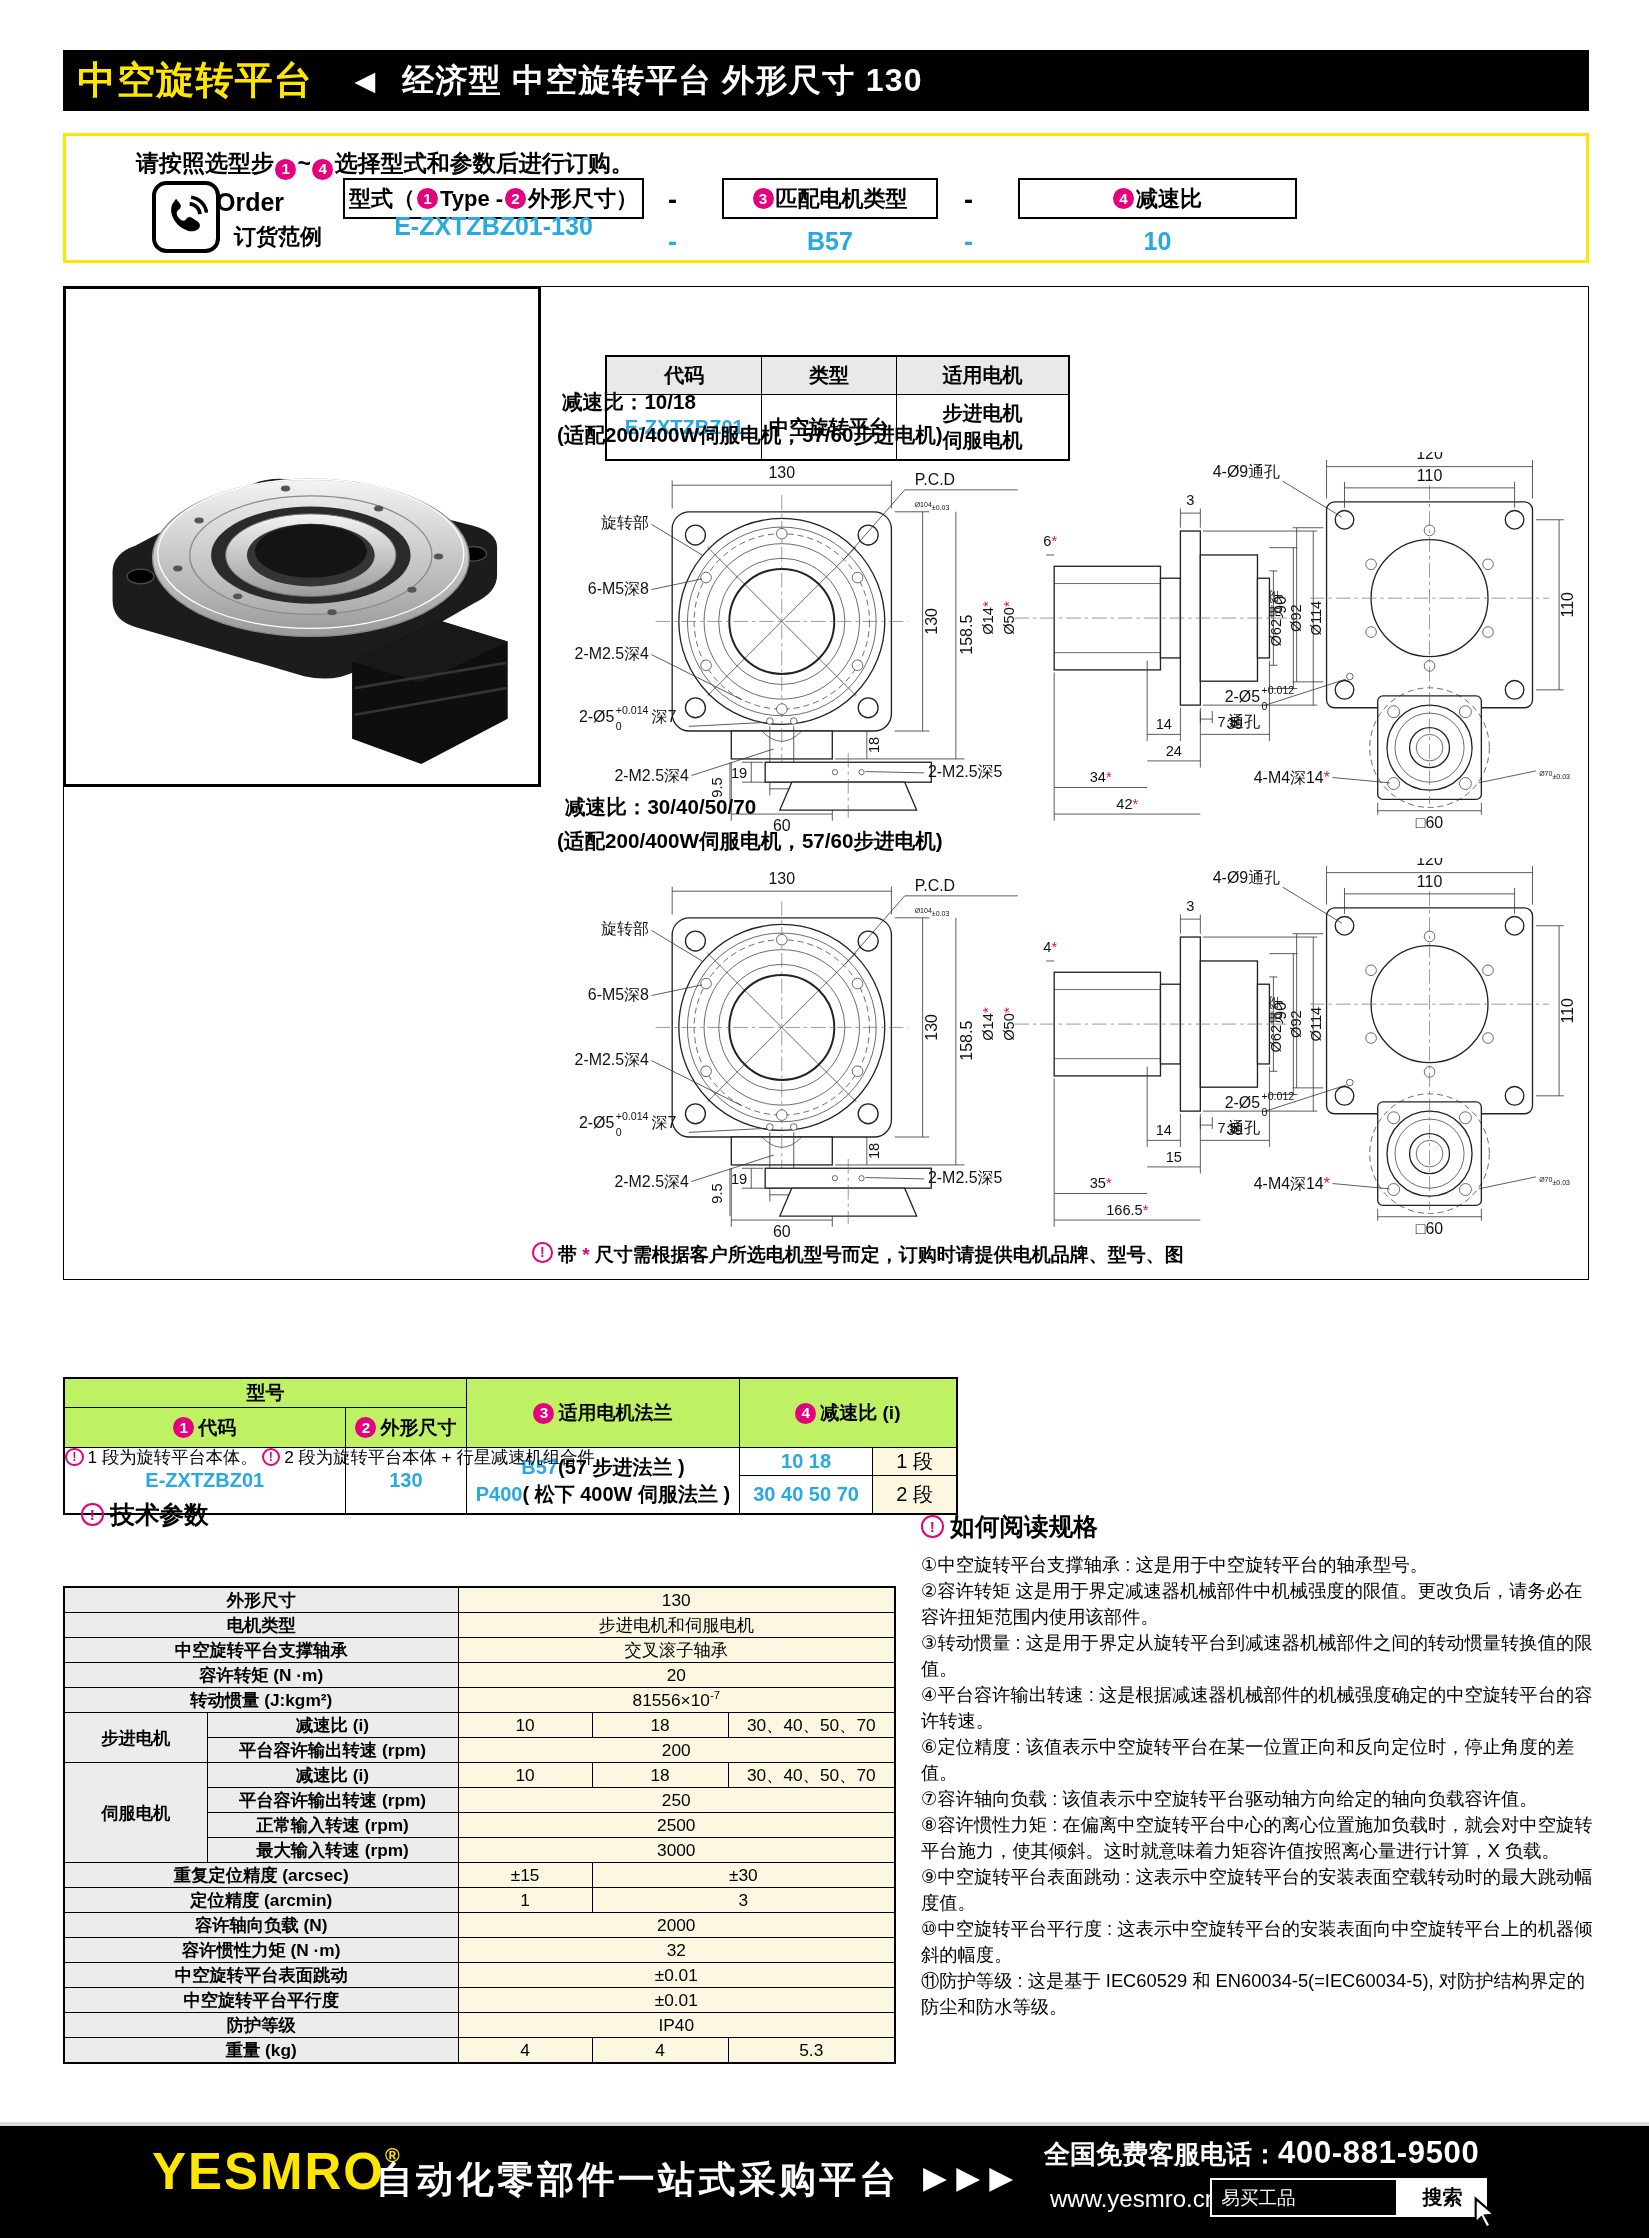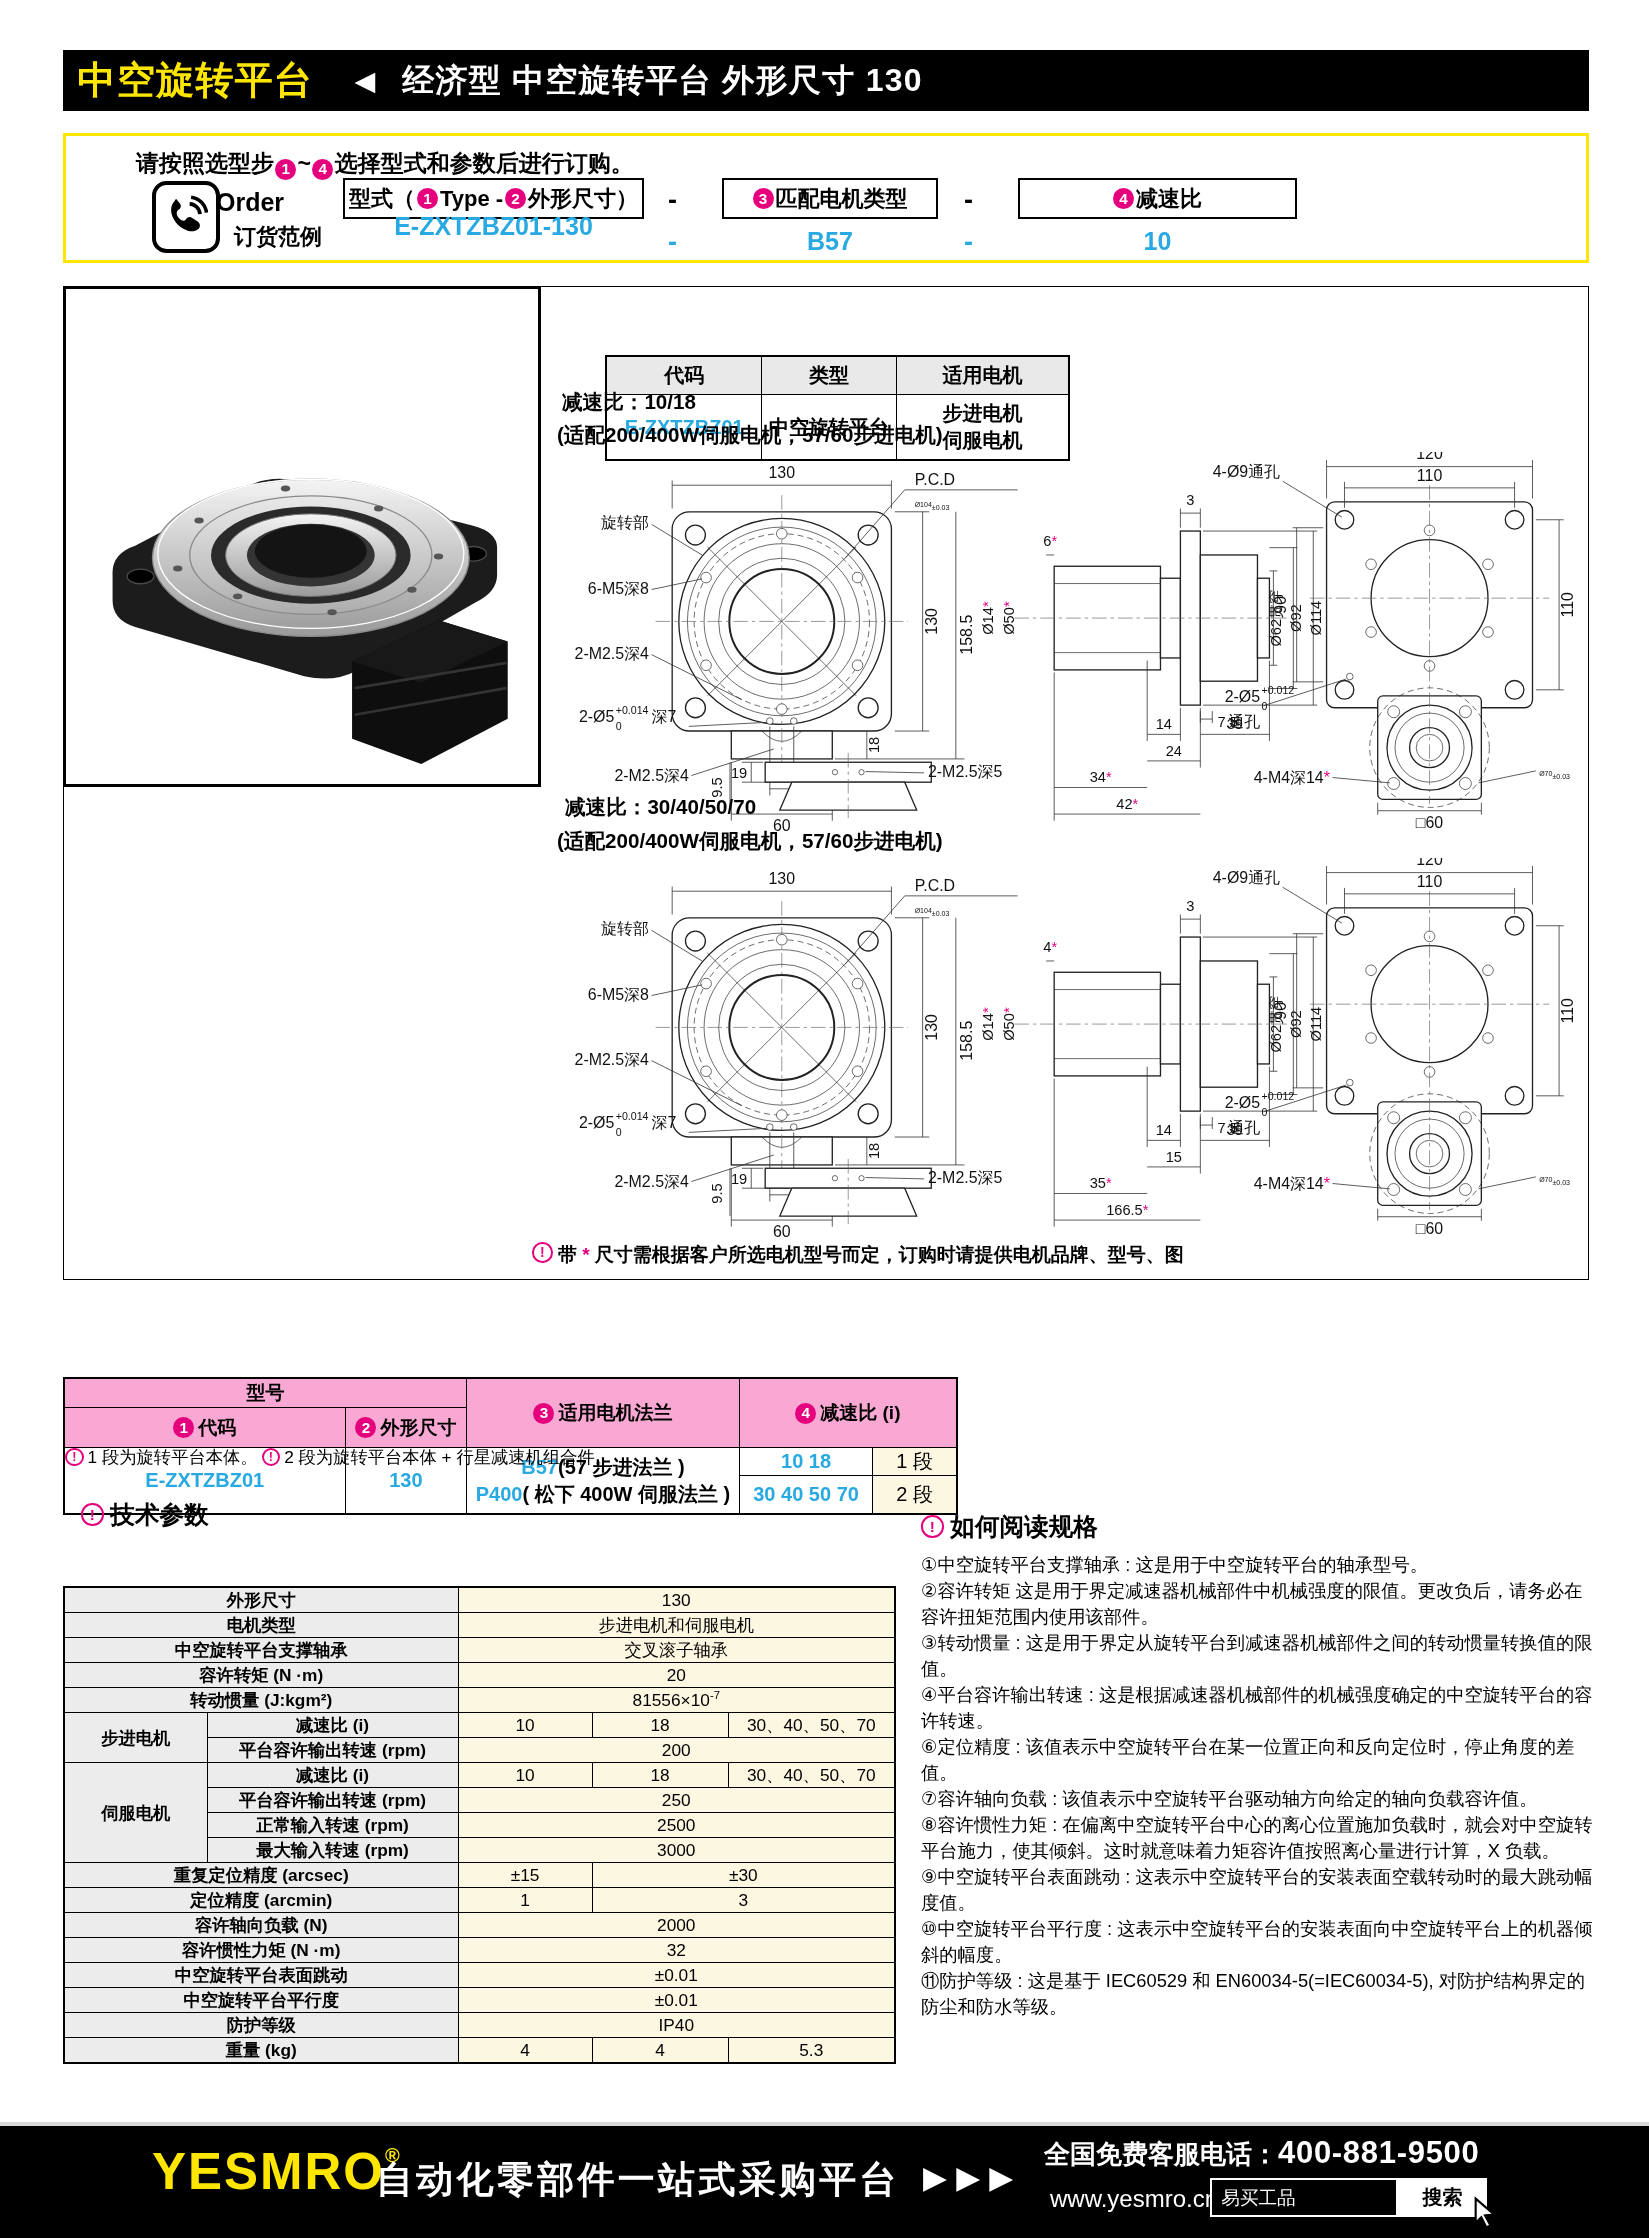--- a/index.html
+++ b/index.html
@@ -37,21 +37,21 @@
   .lw1{stroke-width:1;}
   .lw2{stroke-width:2;}
   .lw3{stroke-width:3;}
   .dsh{stroke-dasharray:9 6;}
   .cl{stroke:#666;stroke-width:1;stroke-dasharray:22 6 5 6;fill:none;}
   .dim{stroke:#333;stroke-width:1.2;fill:none;}
   text.t{font-size:24px;} text.t22{font-size:22px;} text.ts{font-size:16px;}
   
   .mtab{position:absolute;left:63px;top:1333px;border:2.7px solid #000;}
   .mtab th,.mtab td{border:1.3px solid #000;text-align:center;padding:0 5.3px;}
-  .mtab th{background:#f9a8d4;font-size:19px;font-weight:bold;}
+  .mtab th{background:#bef264;font-size:19px;font-weight:bold;}
   .mtab td{font-size:20px;font-weight:bold;}
   .cream{background:#FCF7E0;}
   .thflex{display:flex;align-items:center;justify-content:center;gap:4px;}
   
   .ttab{position:absolute;left:63px;top:1542px;border:2.7px solid #000;}
   .ttab td{border:1.3px solid #000;font-size:17.3px;height:22px;text-align:center;padding:0 4px;}
   .lab{background:#ECECEC;font-weight:bold;}
   .val{background:#FCF7E0;}
   .ttitle{position:absolute;display:flex;align-items:center;gap:6.7px;font-size:24.6px;font-weight:bold;}
   

